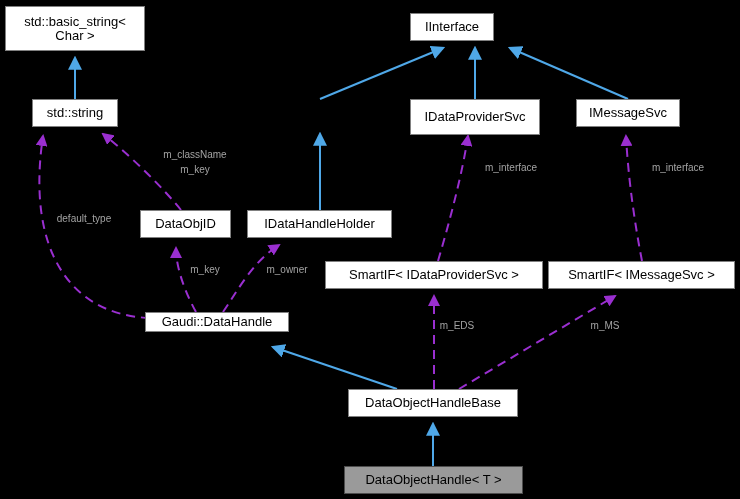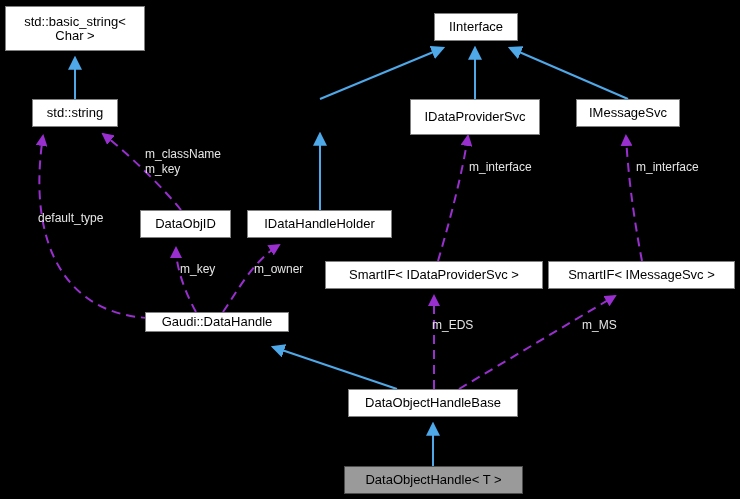--- a/index.html
+++ b/index.html
@@ -38,24 +38,25 @@
     text-align: center;
     white-space: pre-line;
     letter-spacing: 0px;
   }
   .node.highlight {
     background: #9a9a9a;
     border: 1px solid #4d4d4d;
   }
   .edge-label {
     position: absolute;
-    color: #e5e5e5;
+    color: #a3a3a3;
     font-family: "Liberation Sans", sans-serif;
-    font-size: 12px;
+    font-size: 10px;
     line-height: 15px;
+    text-align: center;
     white-space: pre-line;
     pointer-events: none;
   }
 </style>
 </head>
 <body>
 
 <div id="diagram-root">
 
   <svg class="edges" viewBox="0 0 740 499" xmlns="http://www.w3.org/2000/svg">
@@ -127,21 +128,21 @@
     <g>
       <line x1="433" y1="466" x2="433" y2="424" stroke="#4fa8e8" stroke-width="2" marker-end="url(#arrow-inherit)"></line>
     </g>
   </svg>
 
   <div class="node" style="left:5px; top:6px; width:140px; height:45px;">std::basic_string&lt;
 Char &gt;</div>
 
   <div class="node" style="left:32px; top:99px; width:86px; height:28px;">std::string</div>
 
-  <div class="node" style="left:434px; top:13px; width:84px; height:28px;">IInterface</div>
+  <div class="node" style="left:410px; top:13px; width:84px; height:28px;">IInterface</div>
 
 
   <div class="node" style="left:410px; top:99px; width:130px; height:36px;">IDataProviderSvc</div>
 
   <div class="node" style="left:576px; top:99px; width:104px; height:28px;">IMessageSvc</div>
 
   <div class="node" style="left:140px; top:210px; width:91px; height:28px;">DataObjID</div>
 
   <div class="node" style="left:247px; top:210px; width:145px; height:28px;">IDataHandleHolder</div>
 

